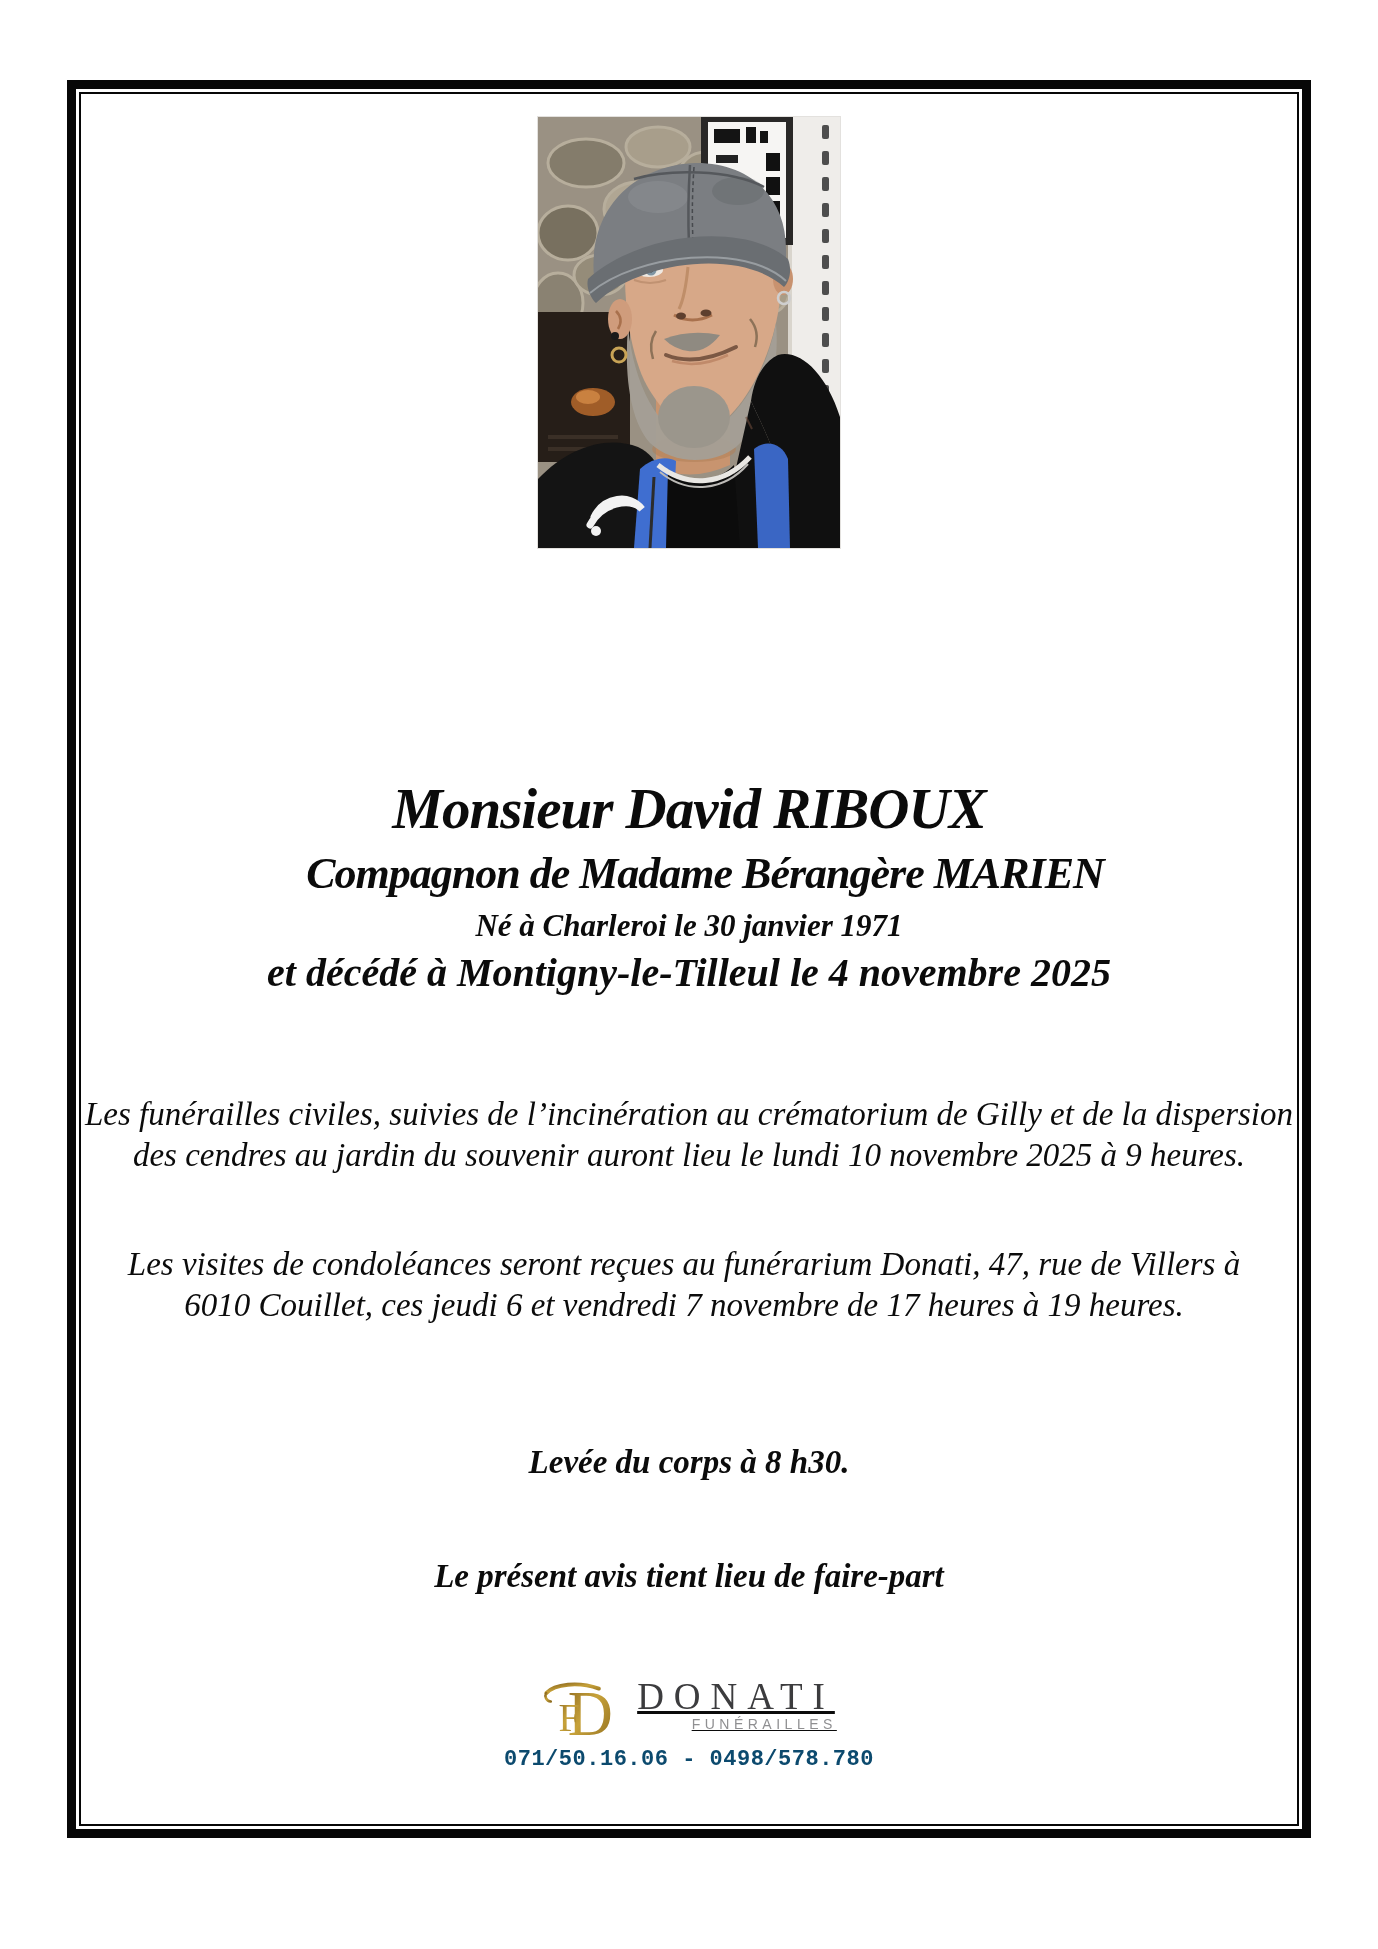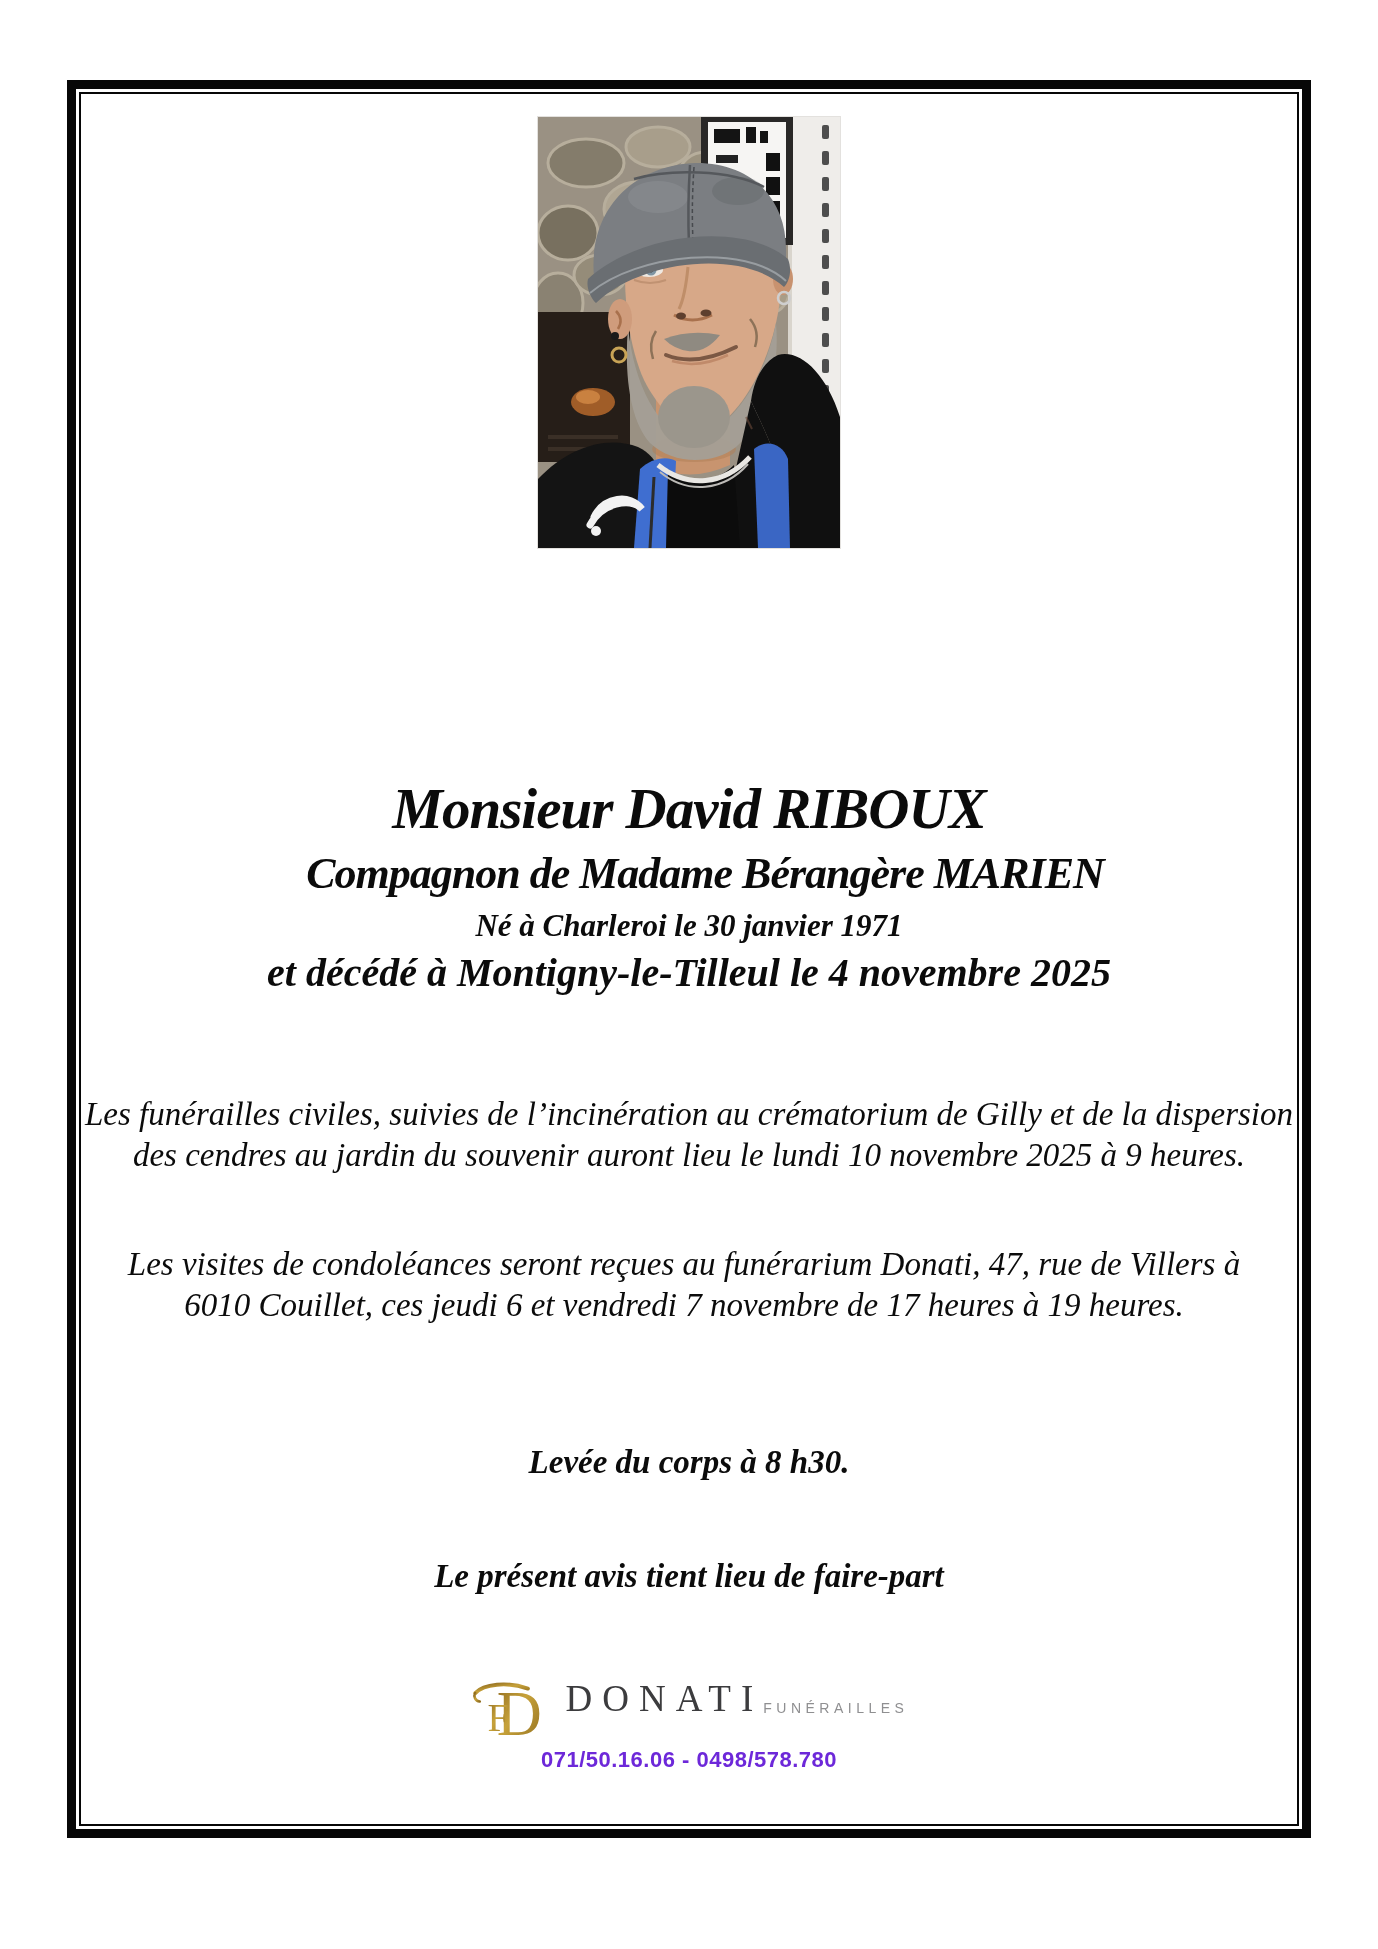--- a/index.html
+++ b/index.html
@@ -40,33 +40,33 @@
   .para2{left:104px;width:1160px;top:1222px;}
   .levee{top:1444px;font-size:33px;font-weight:bold;font-style:italic;}
   .avis{top:1558px;font-size:33px;font-weight:bold;font-style:italic;}
   .logo-block{
     position:absolute;left:0;top:1672px;width:1378px;
     display:flex;flex-direction:column;align-items:center;
     font-style:normal;
   }
   .logo-row{display:flex;align-items:flex-start;}
   .logo-mono{width:78px;height:72px;margin-right:6px;margin-top:2px;}
-  .logo-text{display:flex;flex-direction:row;align-items:flex-end;padding-top:8px;}
+  .logo-text{display:flex;flex-direction:column;align-items:flex-end;padding-top:8px;text-decoration:underline;}
   .logo-name{
     font-family:"Liberation Serif", serif;
     font-size:37px;letter-spacing:10px;color:#3c3c3e;line-height:34px;
     text-indent:10px;
   }
   .logo-sub{
     font-family:"Liberation Sans", sans-serif;
-    font-size:14px;letter-spacing:4.5px;color:#8f8f91;margin-top:20px;margin-right:-2px;
+    font-size:14px;letter-spacing:4.5px;color:#8f8f91;margin-top:2px;margin-right:-2px;
   }
   .logo-phone{
-    font-family:Liberation Sans, sans-serif;
-    font-weight:bold;font-size:22px;color:#6d28d9;margin-top:1px;letter-spacing:0.5px;
+    font-family:Liberation Mono, monospace;
+    font-weight:bold;font-size:22px;color:#0c4a6e;margin-top:1px;letter-spacing:0.5px;
   }
 </style>
 </head>
 <body>
 
 <div class="page">
 
   <div class="frame-outer">
     <div class="frame-inner"></div>
   </div>

